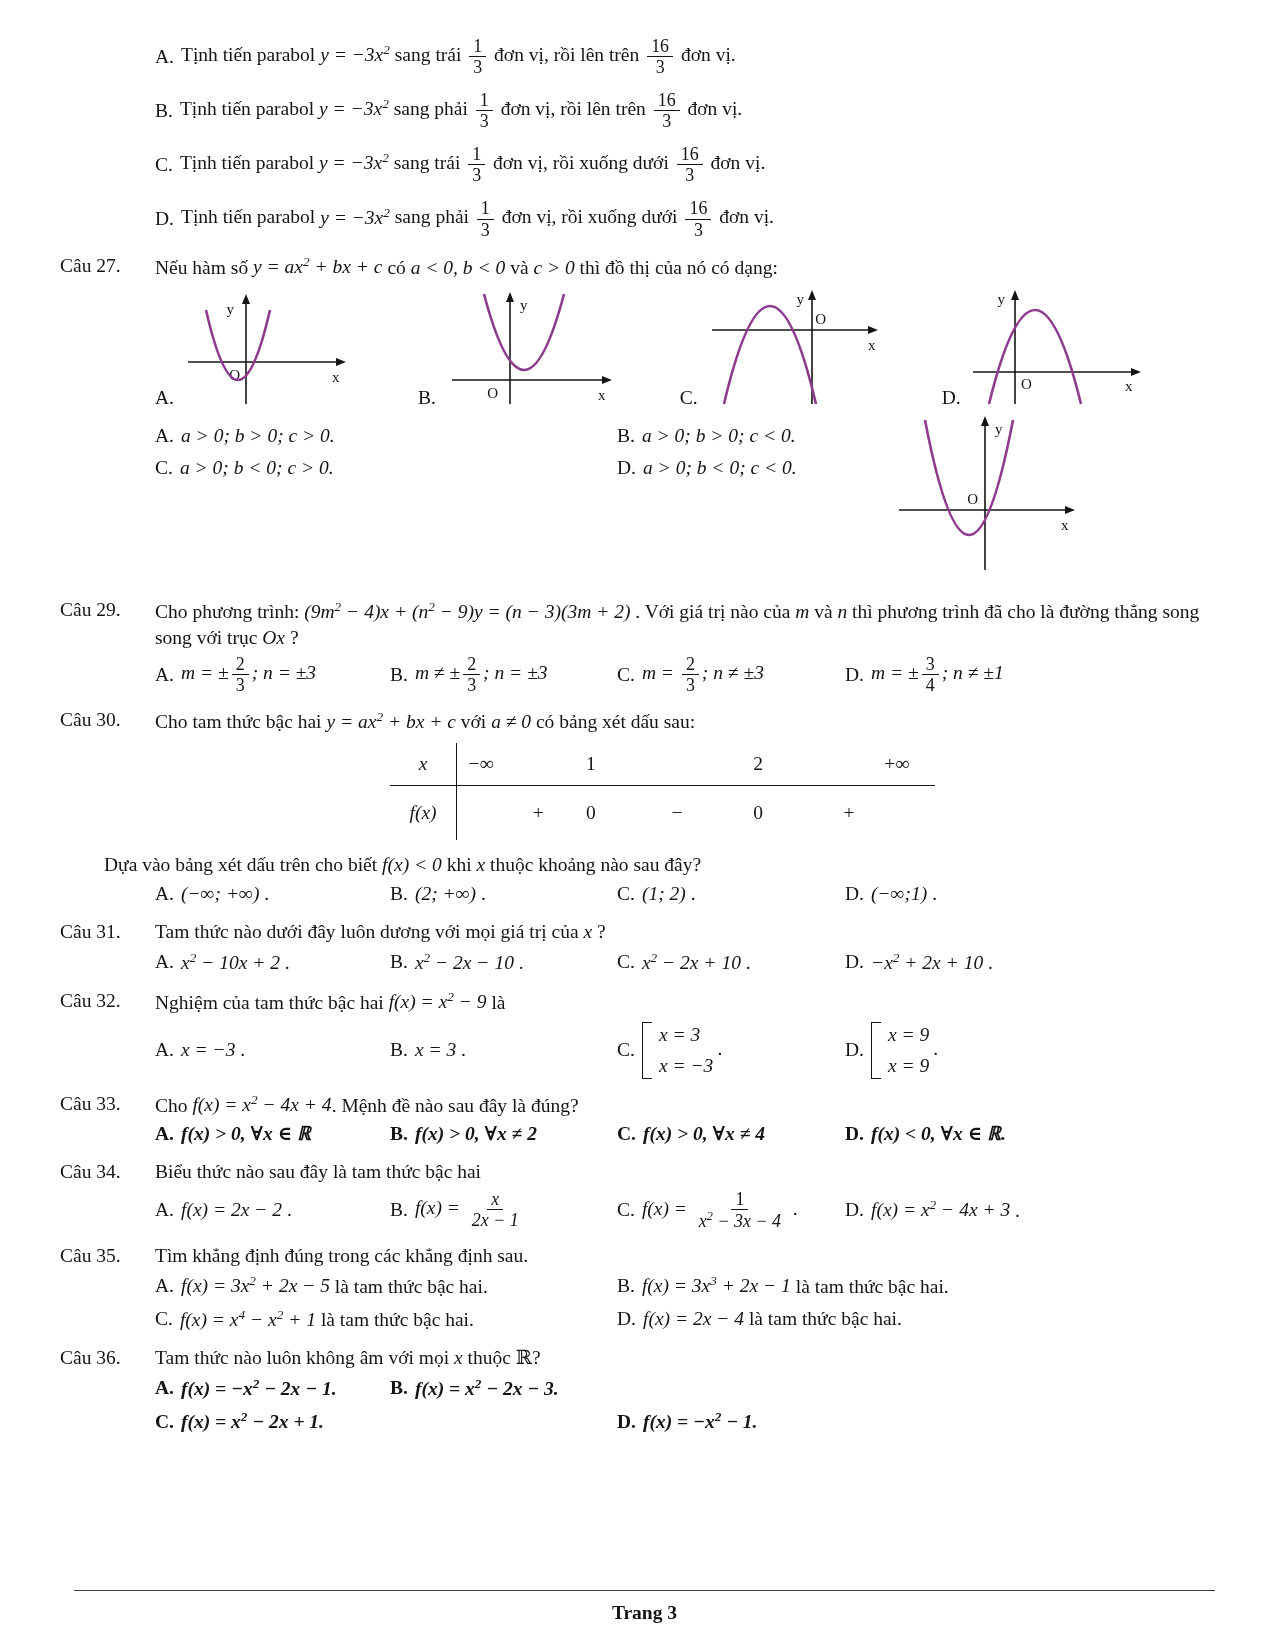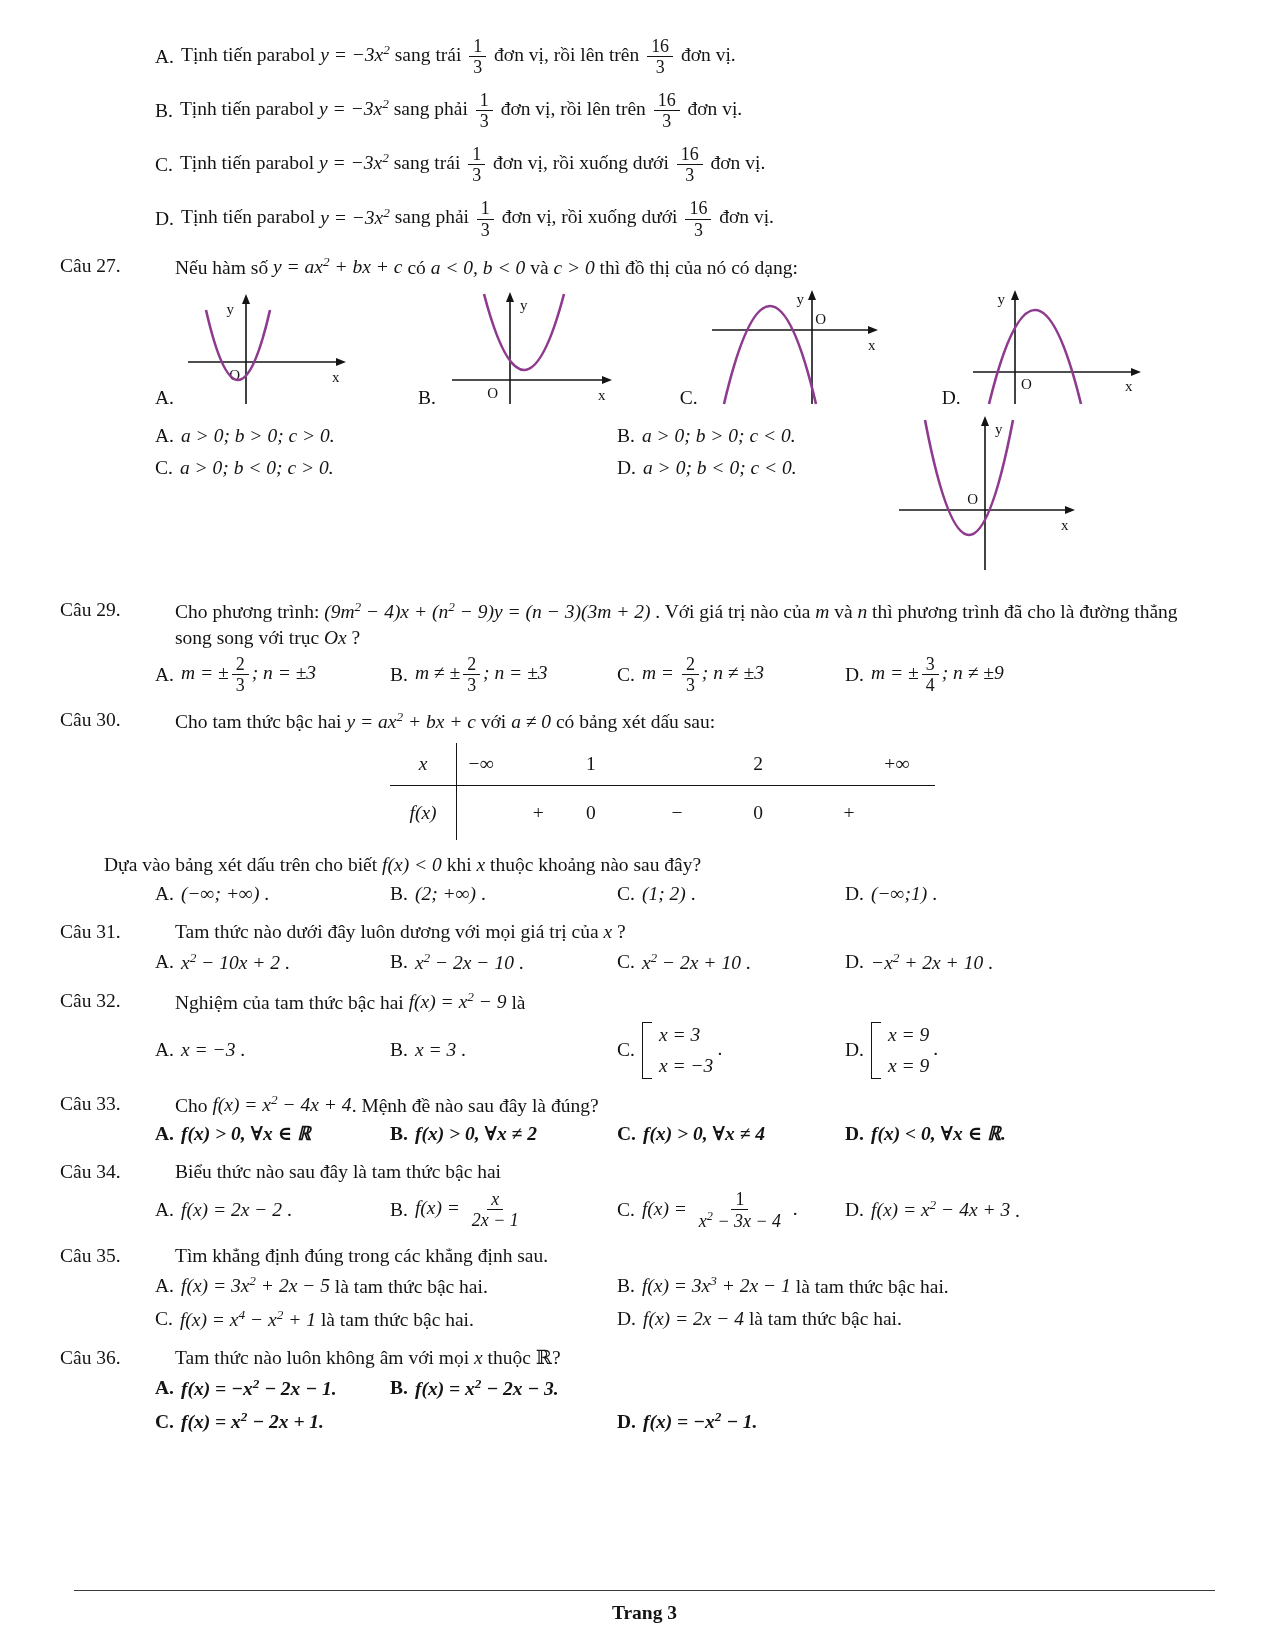--- a/index.html
+++ b/index.html
@@ -6,21 +6,21 @@
   body{
     width:1275px;height:1650px;position:relative;overflow:hidden;
     background:#ffffff;color:#141414;
     font-family:"Liberation Serif","DejaVu Serif",serif;
     font-size:19.5px;line-height:1.34;
   }
   .page{padding:36px 60px 0 60px;position:relative;}
   .block{margin-bottom:9px;}
   .qhead{display:flex;align-items:flex-start;}
   .qnum{flex:0 0 95px;font-weight:normal;}
-  .qtext{flex:1;margin-left:20px;}
+  .qtext{flex:1;}
   .indent{margin-left:44px;}
   .iopt{display:flex;align-items:center;gap:7px;margin-left:95px;margin-bottom:13px;}
   .opt{display:flex;align-items:center;gap:7px;padding:3px 0;}
   .opts4{display:grid;grid-template-columns:235px 227px 228px 1fr;margin-left:95px;align-items:center;}
   .opts2{display:grid;grid-template-columns:462px 1fr;margin-left:95px;align-items:center;}
   .optsAB{display:grid;grid-template-columns:235px 1fr;margin-left:95px;align-items:center;}
   .optsCD{display:grid;grid-template-columns:462px 1fr;margin-left:95px;align-items:center;}
   .bold-opts .olabel,.bold-opts .otext{font-weight:bold;}
   .mi{font-style:italic;}
   sup{font-size:0.68em;}
@@ -221,21 +221,21 @@
         <span class="otext"><span class="mi">m =</span> <span class="frac">
               <span class="fn">2</span>
               <span class="fd">3</span>
             </span><span class="mi">; n ≠ ±3</span></span>
       </div>
       <div class="opt">
         <span class="olabel">D.</span>
         <span class="otext"><span class="mi">m = ±</span><span class="frac">
               <span class="fn">3</span>
               <span class="fd">4</span>
-            </span><span class="mi">; n ≠ ±9</span></span>
+            </span><span class="mi">; n ≠ ±1</span></span>
       </div>
     </div>
   </section>
 
   <section class="block">
     <div class="qhead">
       <span class="qnum">Câu 30.</span>
       <span class="qtext">Cho tam thức bậc hai <span class="mi">y = ax<sup>2</sup> + bx + c</span>  với <span class="mi">a ≠ 0</span>  có bảng xét dấu sau:</span>
     </div>
     <div class="sign-table">

